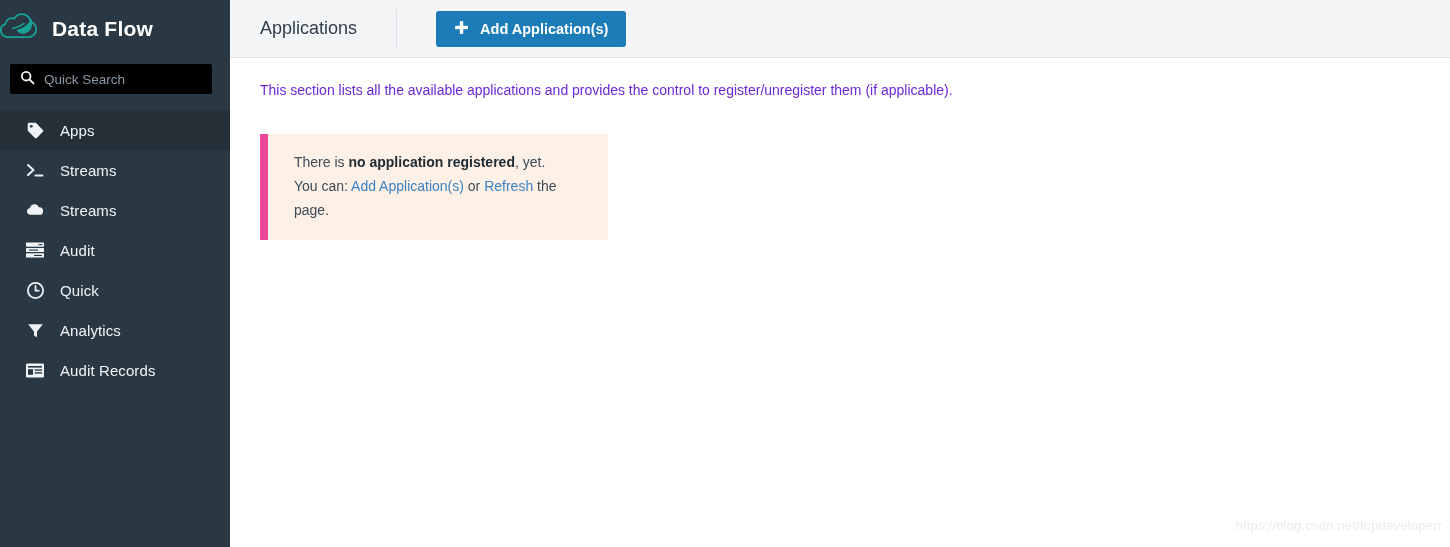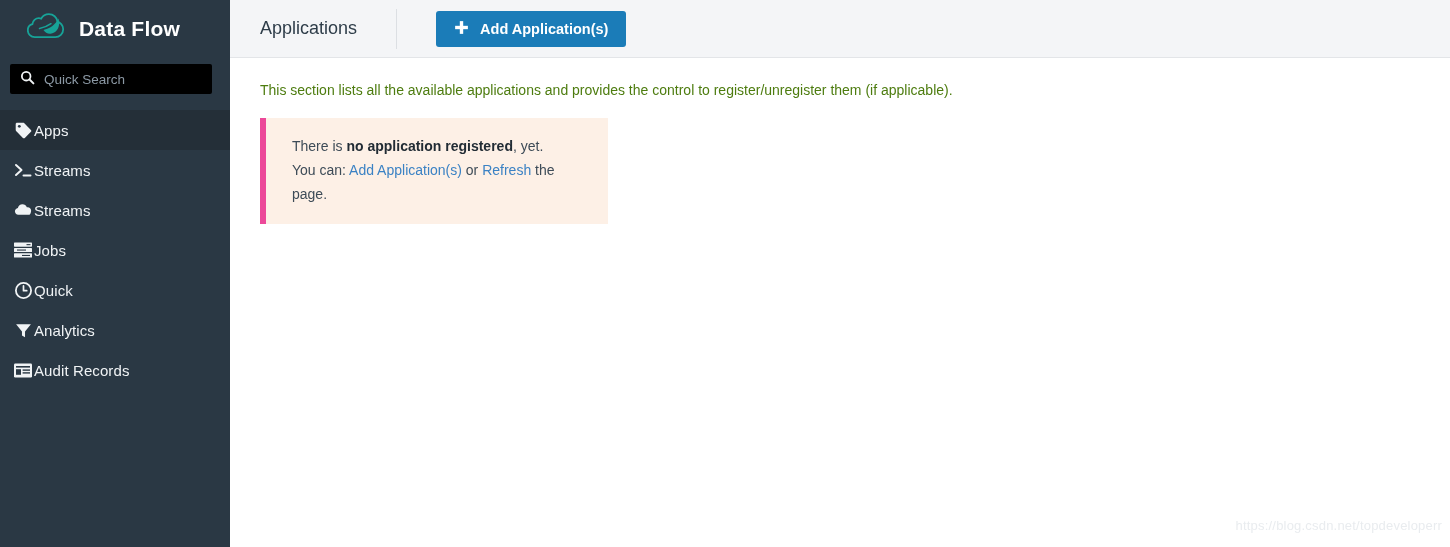--- a/index.html
+++ b/index.html
@@ -31,21 +31,21 @@
     height: 547px;
     background: #2a3844;
     display: flex;
     flex-direction: column;
   }
 
   .brand {
     height: 58px;
     display: flex;
     align-items: center;
-    padding-left: 27px;
+    padding-left: 0;
     gap: 12px;
   }
 
   .brand-logo {
     width: 40px;
     height: 34px;
     display: block;
   }
 
   .brand-title {
@@ -83,22 +83,22 @@
     padding: 0;
   }
   .search-input::placeholder { color: #8c99a5; }
 
   .nav { margin-top: 6px; }
 
   .nav-item {
     height: 40px;
     display: flex;
     align-items: center;
-    padding-left: 12px;
-    gap: 0;
+    padding-left: 24px;
+    gap: 14px;
     cursor: pointer;
   }
   .nav-item.active { background: #242f38; }
 
   .nav-icon {
     width: 22px;
     height: 22px;
     display: flex;
     align-items: center;
     justify-content: center;
@@ -165,27 +165,27 @@
   .plus-icon { display:block; }
 
   .content {
     flex: 1;
     padding: 24px 30px 0 30px;
     position: relative;
   }
 
   .section-desc {
     font-size: 14px;
-    color: #4d7c0f;
-    margin-bottom: 20px;
+    color: #6d28d9;
+    margin-bottom: 36px;
   }
 
   .alert {
     background: #fdf0e6;
-    border-left: 6px solid #ec4899;
+    border-left: 8px solid #ec4899;
     width: 348px;
     padding: 16px 18px 18px 26px;
   }
 
   .alert-line {
     font-size: 14px;
     color: #3d4b57;
     line-height: 24px;
   }
 
@@ -272,21 +272,21 @@
         <span class="nav-icon">
           <svg width="20" height="18" viewBox="0 0 20 18" xmlns="http://www.w3.org/2000/svg">
             <rect x="1" y="1.5" width="18" height="4.2" rx="0.6" fill="#f0f3f5"></rect>
             <rect x="1" y="6.9" width="18" height="4.2" rx="0.6" fill="#f0f3f5"></rect>
             <rect x="1" y="12.3" width="18" height="4.2" rx="0.6" fill="#f0f3f5"></rect>
             <rect x="13.5" y="3.1" width="4" height="1.1" fill="#2a3844"></rect>
             <rect x="4" y="8.5" width="9" height="1.1" fill="#2a3844"></rect>
             <rect x="9" y="13.9" width="8" height="1.1" fill="#2a3844"></rect>
           </svg>
         </span>
-        <span class="nav-label">Jobs</span>
+        <span class="nav-label">Audit</span>
       </div>
 
       <div class="nav-item">
         <span class="nav-icon">
           <svg width="19" height="19" viewBox="0 0 20 20" xmlns="http://www.w3.org/2000/svg">
             <circle cx="10" cy="10" r="8" fill="none" stroke="#f0f3f5" stroke-width="1.9"></circle>
             <polyline points="10,5.2 10,10.2 13.4,10.2" fill="none" stroke="#f0f3f5" stroke-width="1.8" stroke-linecap="round" stroke-linejoin="round"></polyline>
           </svg>
         </span>
         <span class="nav-label">Quick</span>

